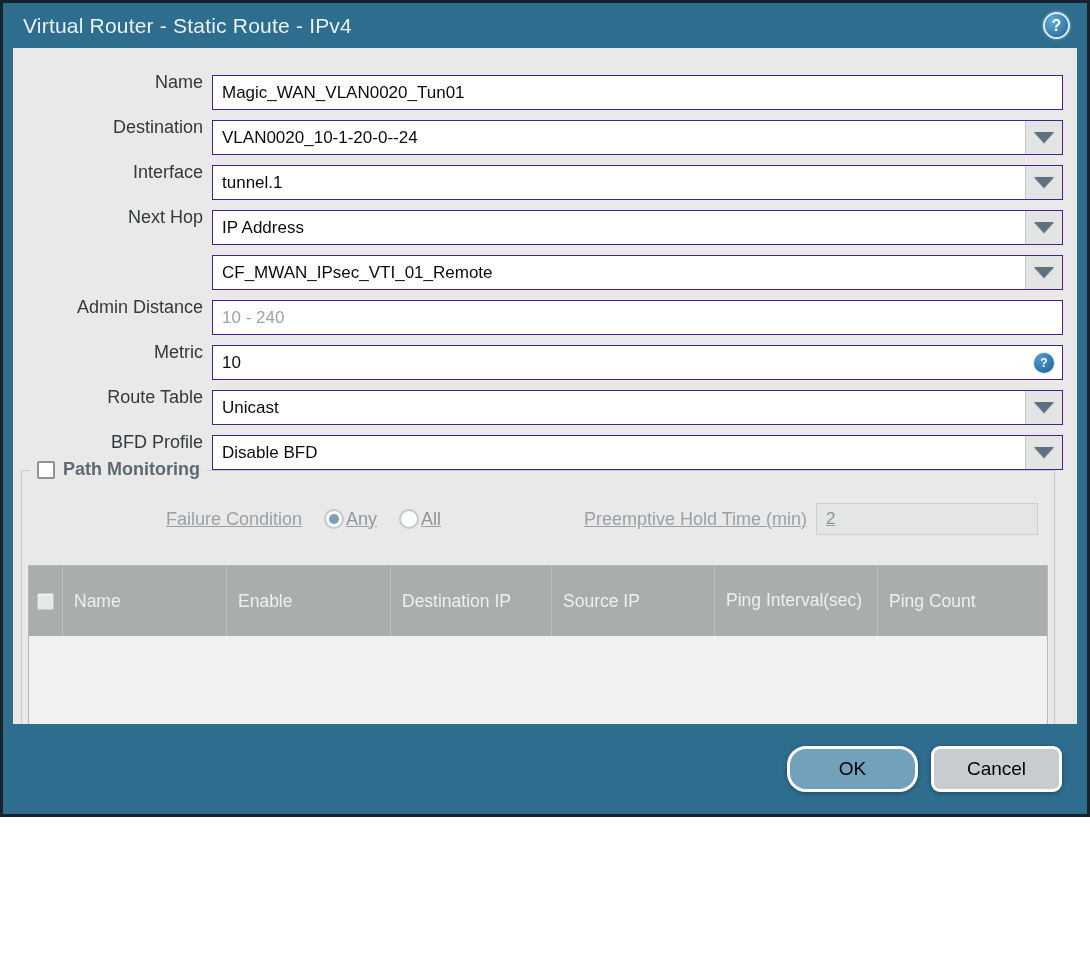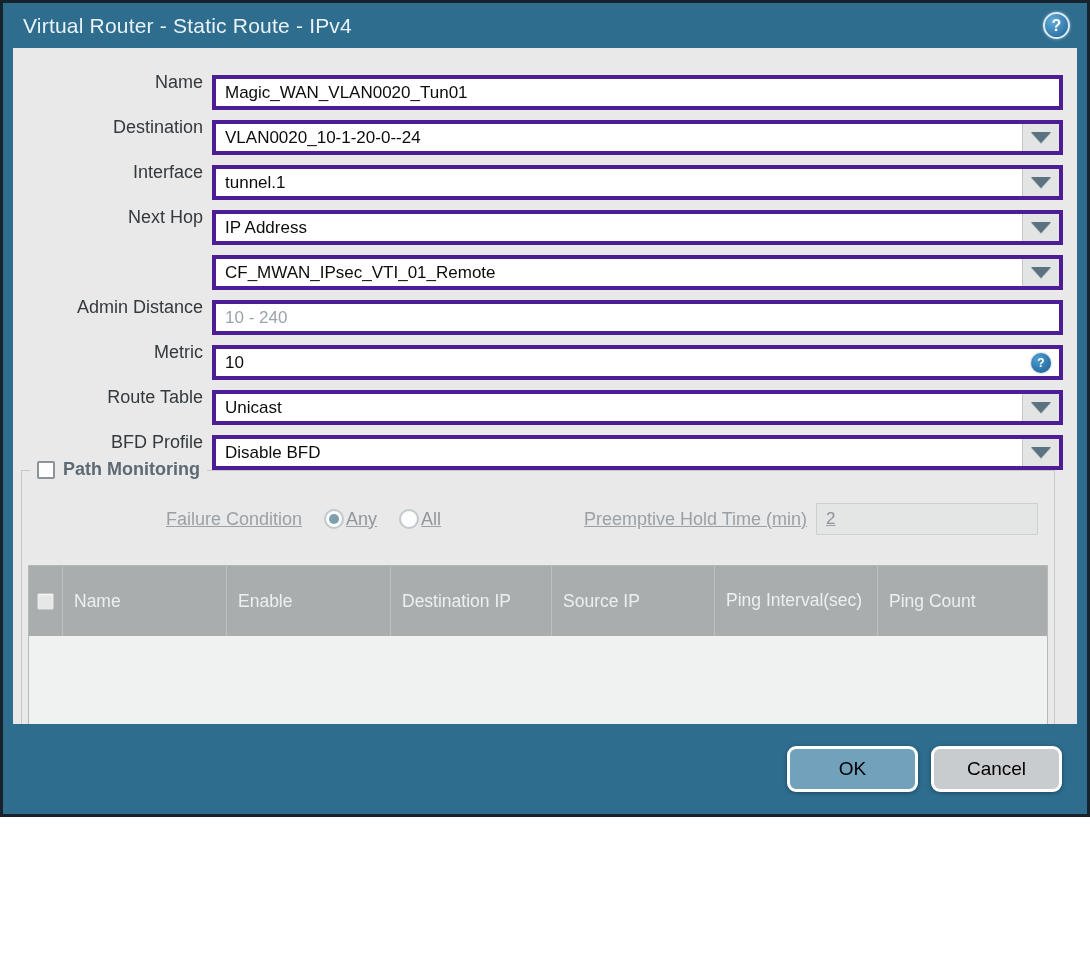--- a/index.html
+++ b/index.html
@@ -23,21 +23,21 @@
     box-shadow:0 0 3px rgba(255,255,255,.5);
   }
 
   
   .content { flex:1; margin:0 10px; background:#e9e9e9; padding:17px 14px 0 0; overflow:hidden; }
 
   .form-row { display:flex; align-items:center; height:35px; margin-bottom:10px; }
   .form-label { width:199px; flex:0 0 199px; text-align:right; padding-right:9px;
                 font-size:18px; color:#33393d; }
   .form-field { flex:1; height:35px; display:flex; position:relative;
-                border:4px solid #4c1d95; background:#fff;margin-top:20px; }
+                border:1px solid #4c1d95; background:#fff;margin-top:20px; }
   .form-field input { flex:1; min-width:0; border:none; outline:none; padding:0 9px;
                       font-size:17px; color:#0c0c0c; background:transparent;
                       font-family:"Liberation Sans", sans-serif; }
   .form-field input::placeholder { color:#9aa4ab; }
   .dd-btn { flex:0 0 37px; border-left:1px solid #c3c7c9; background:#e3e5e5;
             display:flex; align-items:center; justify-content:center; cursor:pointer; }
   .dd-tri { width:0; height:0; border-left:10px solid transparent; border-right:10px solid transparent;
             border-top:11px solid #5c7280; filter:drop-shadow(0 1px 0 #aab4b9); }
   .info-icon {
     position:absolute; right:8px; top:50%; transform:translateY(-50%);
@@ -97,21 +97,21 @@
   .icon-plus::after  { top:4px; bottom:4px; left:9px; width:4px; }
   .icon-minus::before { content:""; position:absolute; background:#cf8f8f; left:4px; right:4px; top:9px; height:4px; }
 
   
   .footband { flex:0 0 90px; display:flex; align-items:center; justify-content:flex-end;
               gap:13px; padding-right:25px; }
   .btn { width:131px; height:46px; border:3px solid #fff; border-radius:9px;
          font-size:19px; color:#000; display:flex; align-items:center; justify-content:center;
          cursor:pointer; box-shadow:0 1px 4px rgba(0,0,0,.35);
          font-family:"Liberation Sans", sans-serif; }
-  .btn-ok { background:#72a2bb; }
+  .btn-ok { background:#72a2bb;border-radius:19px; }
   .btn-cancel { background:#c9cccf; }
 </style>
 </head>
 <body>
 
 <div class="dialog">
 
   <div class="titlebar">
     <span class="title">Virtual Router - Static Route - IPv4</span>
     <span class="help-icon">?</span>

